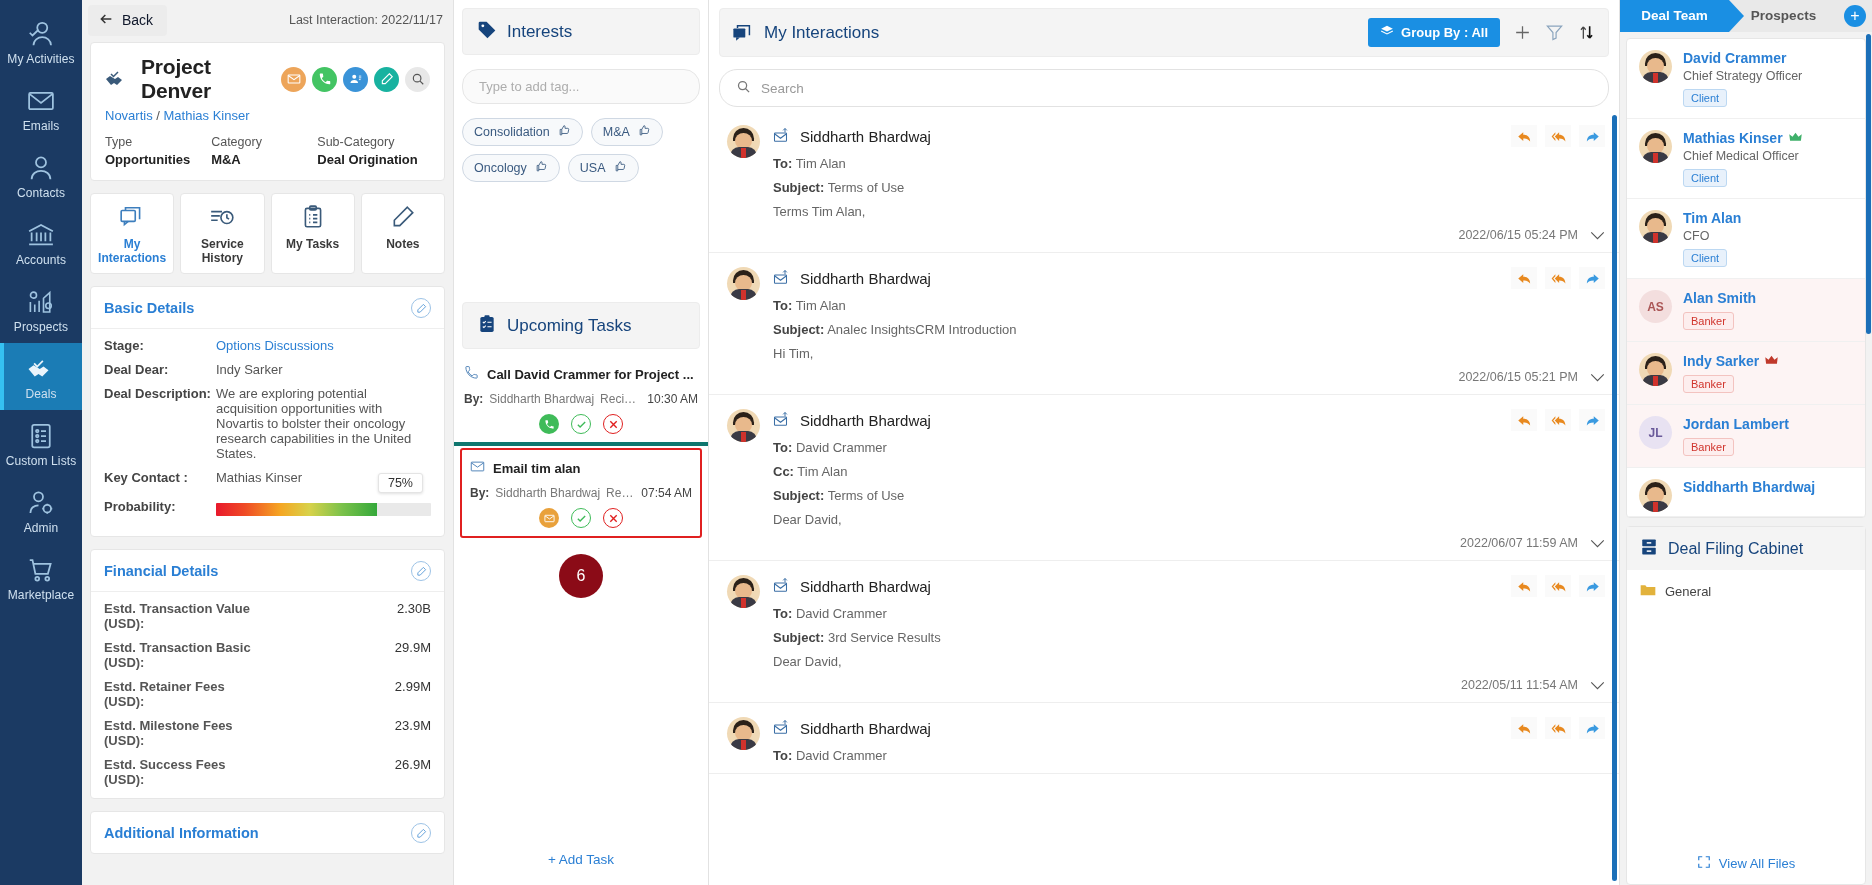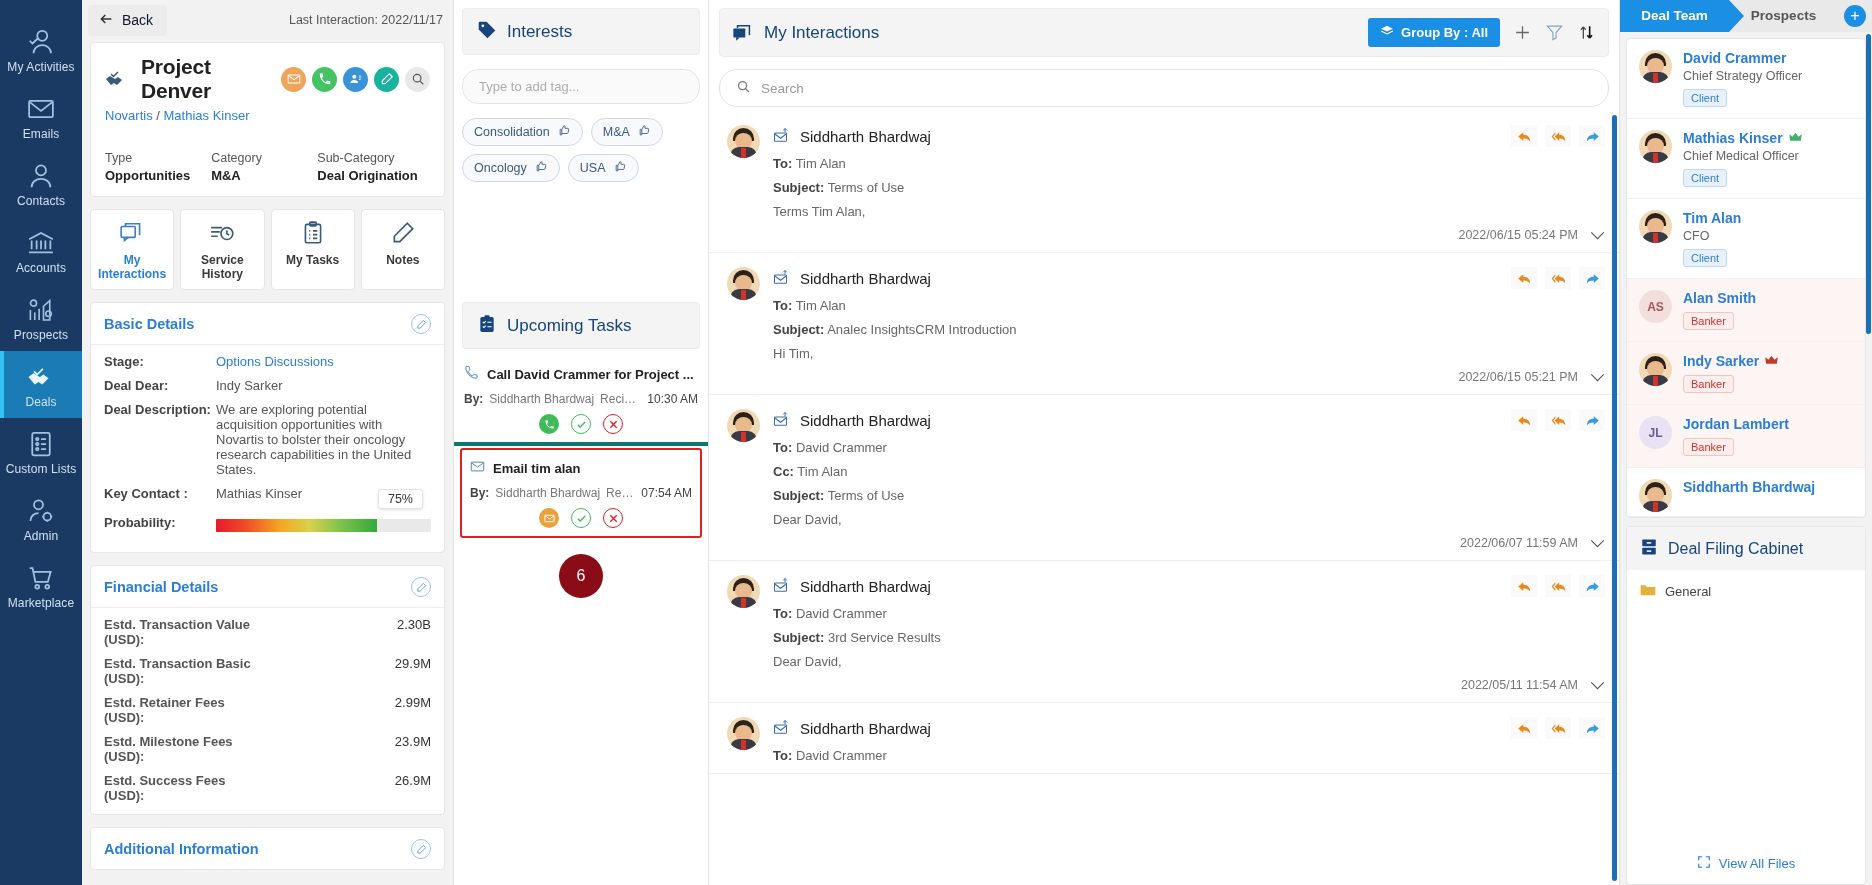--- a/index.html
+++ b/index.html
@@ -12,21 +12,21 @@
     font-size: 13px;
     color: #444;
   }
 
   
   .nav {
     width: 82px; flex: 0 0 82px;
     background: #1b3a63;
     display: flex; flex-direction: column;
     align-items: stretch;
-    padding-top: 16px;
+    padding-top: 8px;
   }
   .nav-item {
     padding: 11px 0 9px;
     text-align: center;
     color: #cfe0ef;
     cursor: pointer;
     position: relative;
   }
   .nav-item.active { background: #1b7cb5; }
   .nav-item.active::before {
@@ -62,21 +62,21 @@
   .deal-title-row { display:flex; align-items:center; gap:10px; }
   .deal-title { font-size: 21px; font-weight:bold; color:#222; letter-spacing:-.2px;}
   .deal-icons { margin-left:auto; display:flex; gap:6px; }
   .circ { width:25px; height:25px; border-radius:50%; display:flex; align-items:center; justify-content:center; cursor:pointer;}
   .circ svg { width:14px; height:14px; }
   .c-orange{background:#eda55a;} .c-green{background:#43c463;} .c-blue{background:#3a93d8;}
   .c-teal{background:#18b2a0;} .c-grey{background:#e8e8e8;}
   .deal-sub { margin-top: 5px; font-size:13px; }
   .deal-sub a { color:#2a7fd4; text-decoration:none; cursor:pointer;}
   .deal-sub span { color:#555; }
-  .meta-row { display:flex; margin-top:28px;gap:16px; }
+  .meta-row { display:flex; margin-top:12px;gap:16px; }
   .meta-col { flex:1; }
   .meta-col.wide { flex: 1.25 }
   .meta-k { font-size:12.5px; color:#555; }
   .meta-v { font-size:13px; color:#222; font-weight:bold; margin-top:3px;}
 
   .tabs { display:flex; gap:6px; margin: 12px 8px 0; }
   .tab {
     flex:1; background:#fff; border:1px solid #e6e6e6; border-radius:4px;
     text-align:center; padding: 10px 2px 8px; cursor:pointer;
   }
@@ -625,20 +625,21 @@
               <path d="M5 5l14 14M19 5L5 19"></path>
             </svg>
           </span>
       </div>
     </div>
 
     <div class="badge-num">6</div>
   </div>
 
   <div class="mid-gap"></div>
+  <div class="add-task">+ Add Task</div>
 </div>
 
 <div class="col-main">
   <div class="main-head">
     <span style="display:flex;margin-right:10px;">
         <svg width="22" height="22" viewBox="0 0 24 24" fill="#16447c">
           <rect x="1.5" y="7" width="13" height="10" rx="1"></rect>
           <path d="M4.5 16.5v4l4-3.5z"></path>
           <path d="M6 6.5V4h13v10.5" fill="none" stroke="#16447c" stroke-width="1.6"></path>
         </svg>

